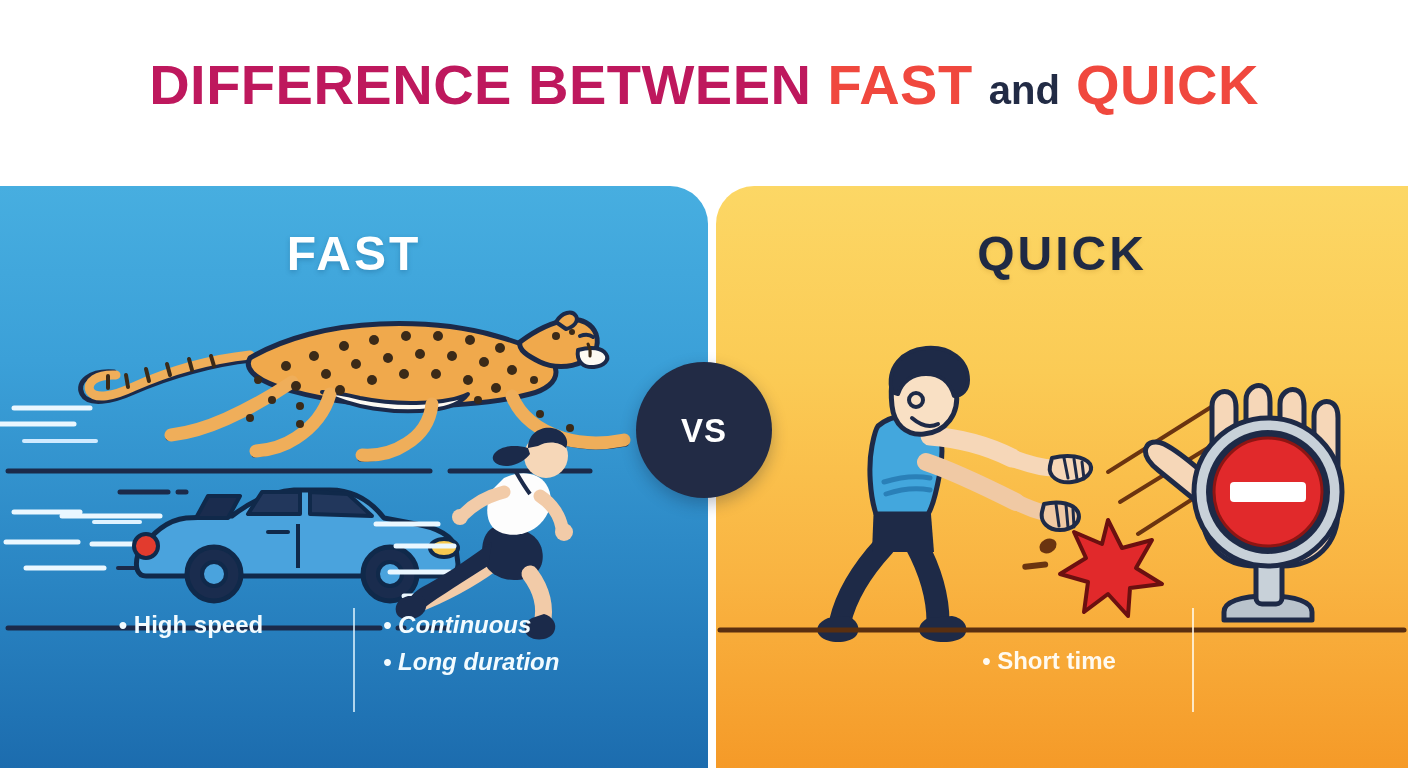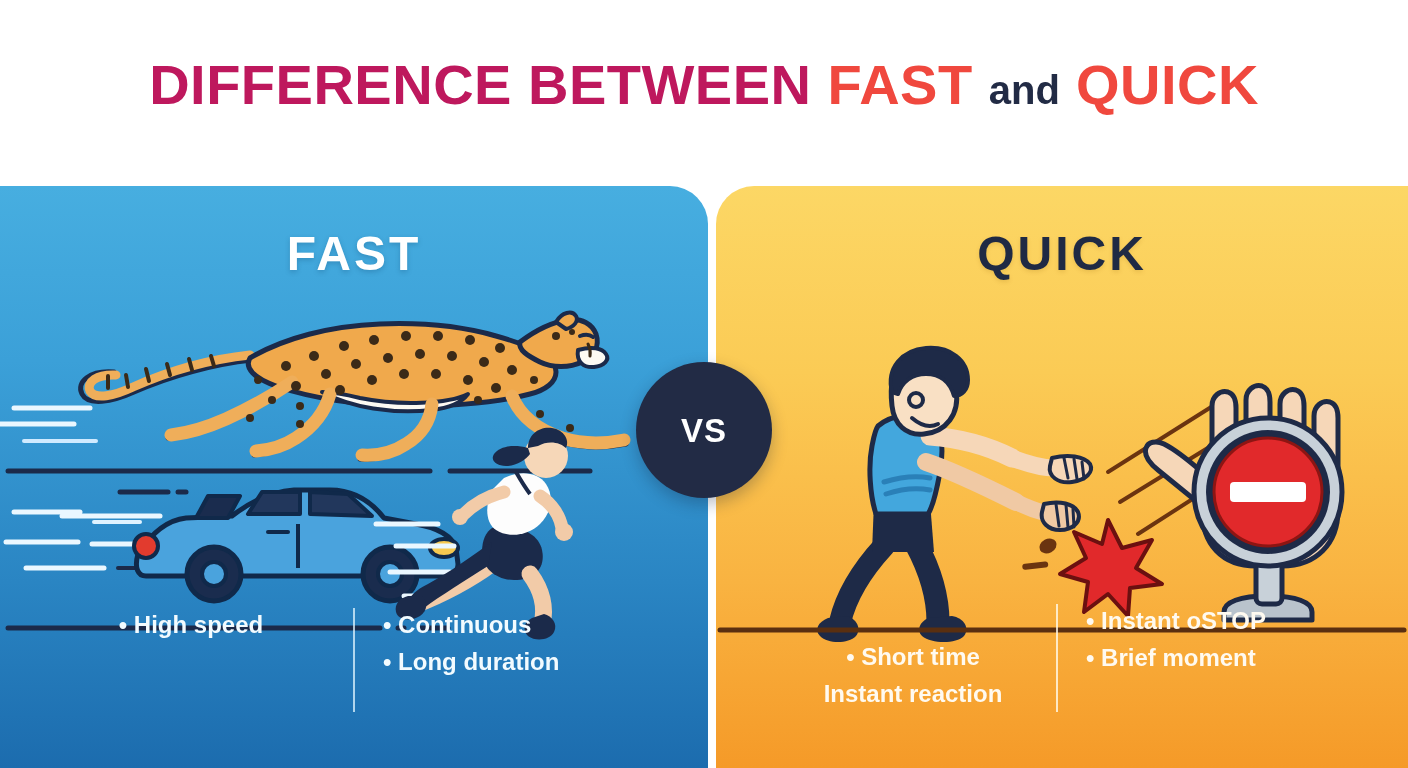--- a/index.html
+++ b/index.html
@@ -117,21 +117,21 @@
     box-sizing: border-box;
     padding: 0 16px;
     font-size: 24px;
     font-weight: bold;
     line-height: 1.55;
   }
   .panel-left .bullet-col { color: #f2fbff; }
   .panel-right .bullet-col { color: #fffaf0; }
 
   .col-a { width: 300px; text-align: center; }
-  .col-b { width: 300px; text-align: left; }
+  .col-b { width: 300px; text-align: left; font-style: italic; }
   .panel-right .col-a { width: 262px; margin-top: 36px; }
   .panel-right .col-b { width: 272px; }
 
   .col-divider {
     width: 2px;
     align-self: stretch;
     min-height: 104px;
     margin: 2px 12px 0 12px;
   }
   .panel-left .col-divider  { background: rgba(226, 246, 255, 0.75); }
@@ -483,27 +483,22 @@
           <rect x="514" y="186" width="76" height="20" rx="4" fill="#ffffff"></rect>
         </g>
 
         <line x1="4" y1="334" x2="688" y2="334" stroke="#5a2f10" stroke-width="5" stroke-linecap="round"></line>
       </svg>
     </div>
 
     <div class="bullets">
       <div class="bullet-col col-a">
         <div class="bullet-line">• Short time</div>
-        <div class="bullet-line">Instant reaction</div>
       </div>
       <div class="col-divider"></div>
-      <div class="bullet-col col-b">
-        <div class="bullet-line">• Instant oSTOP</div>
-        <div class="bullet-line">• Brief moment</div>
-      </div>
     </div>
   </div>
 
   <div class="vs-badge">
     <span class="vs-text">VS</span>
   </div>
 
 </div>
 
 </body></html>

